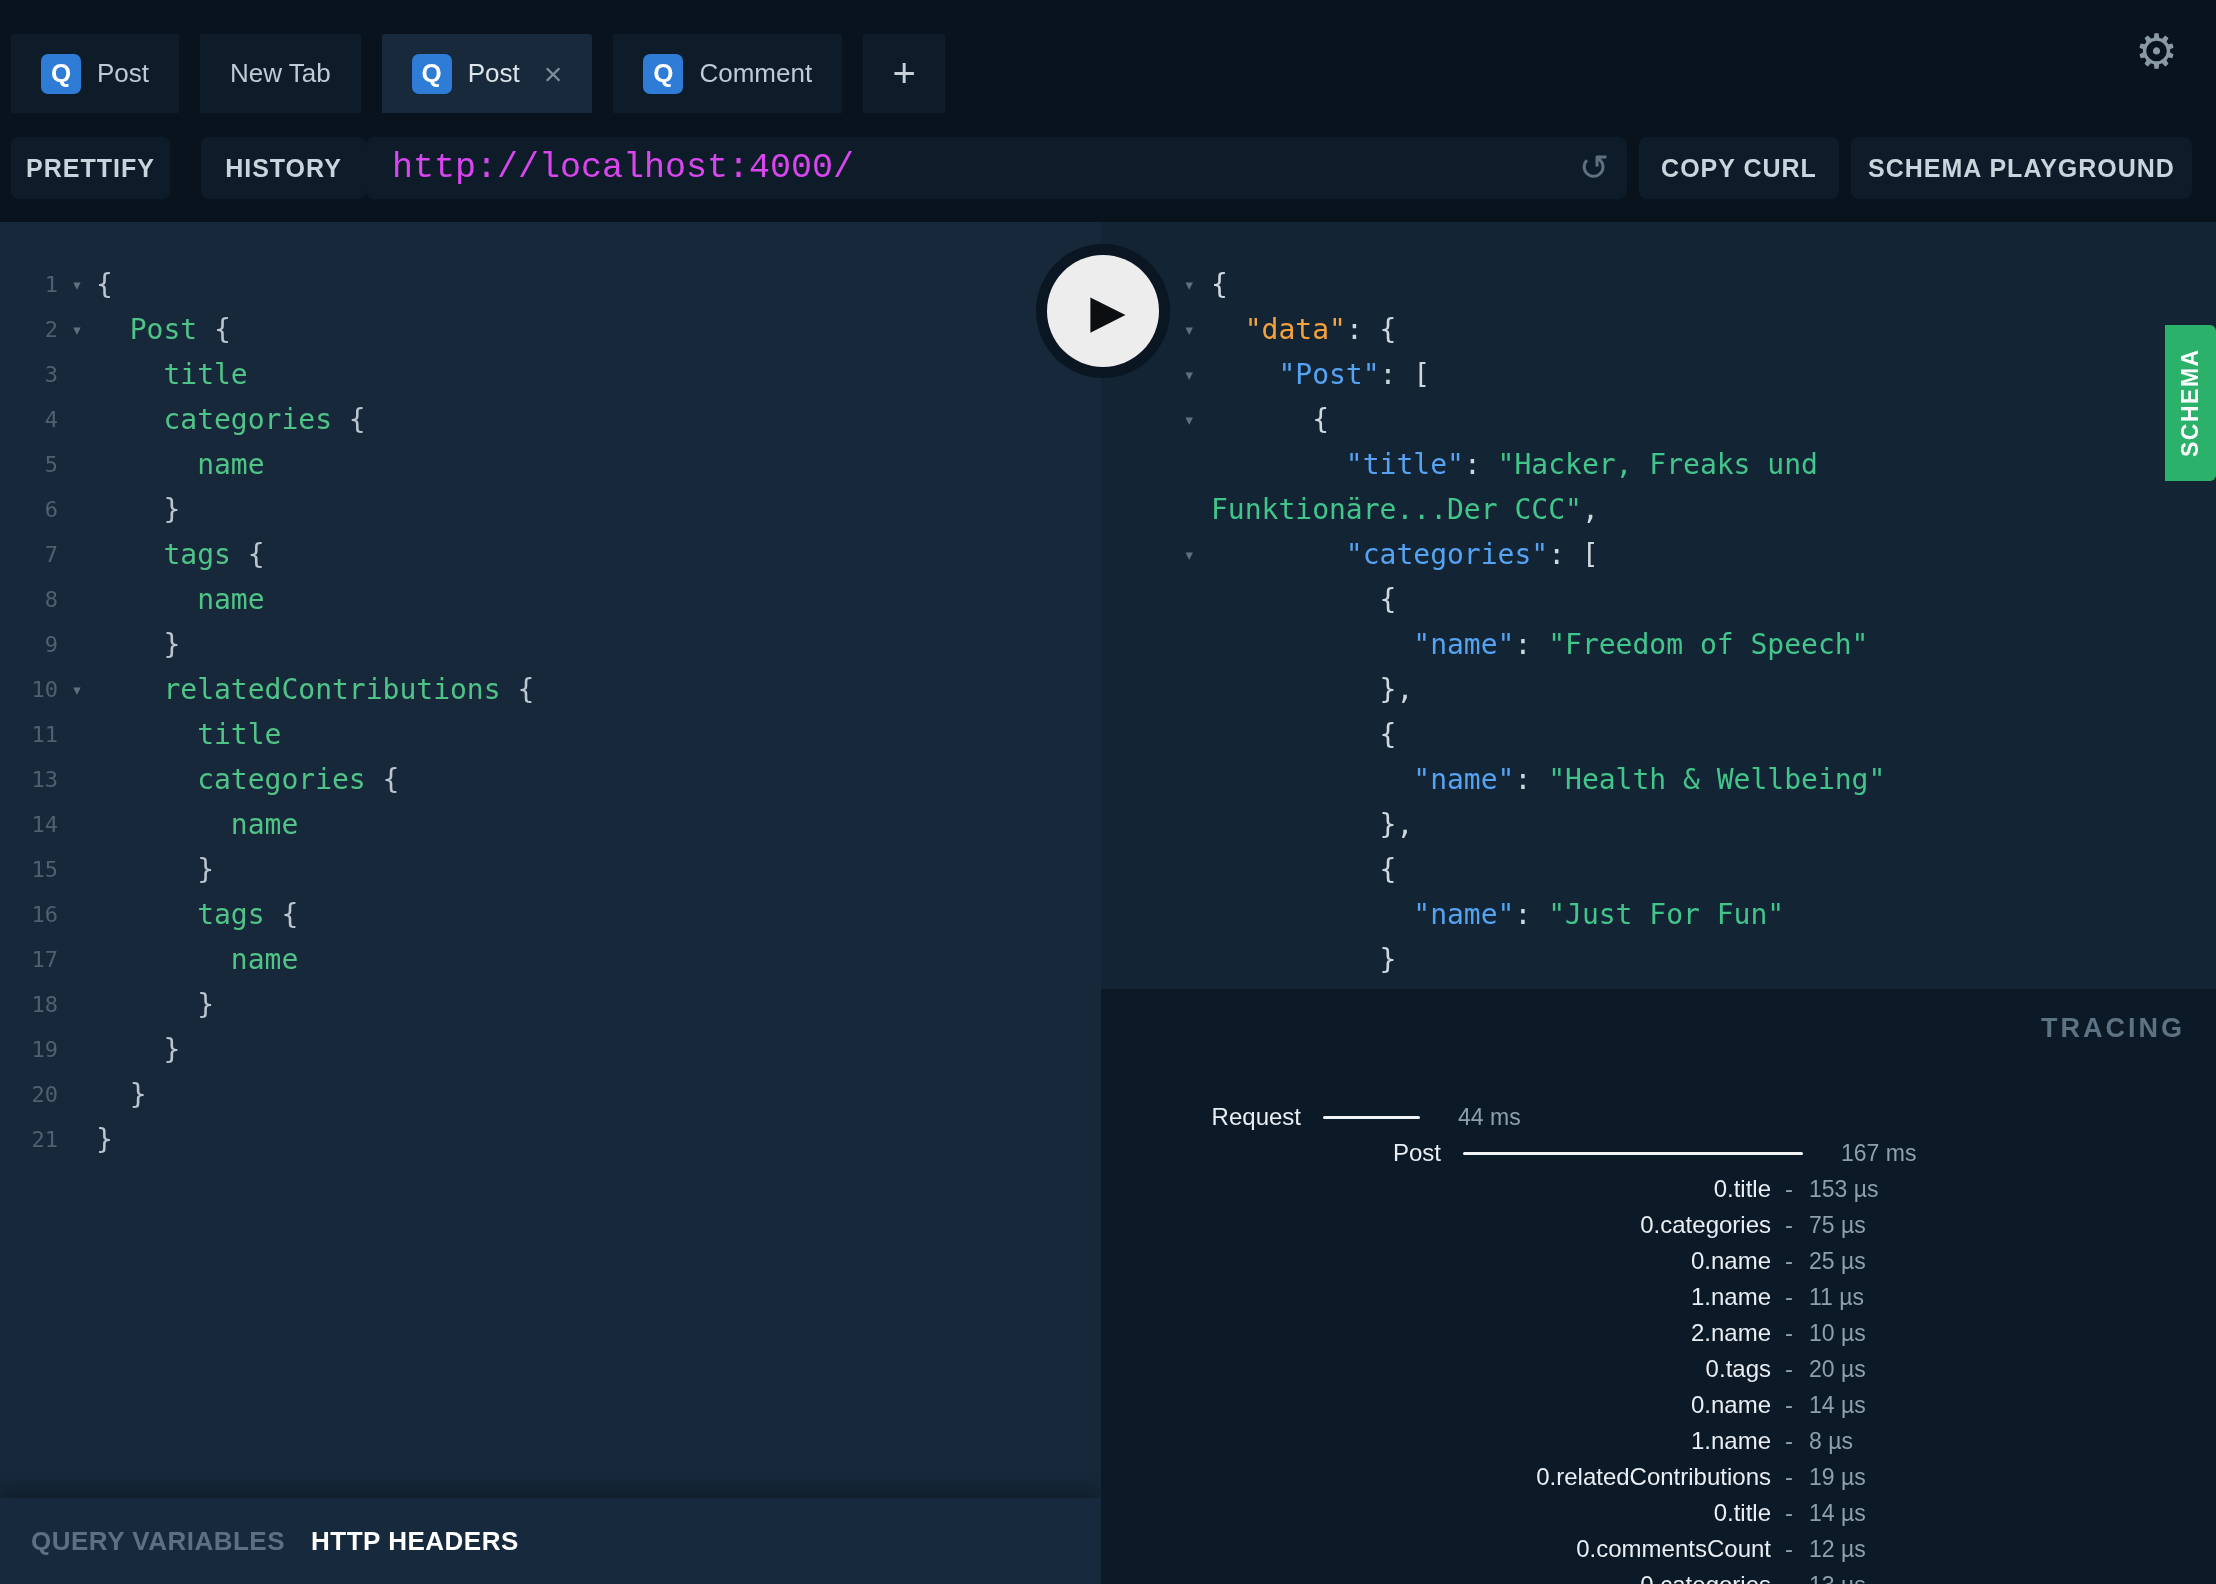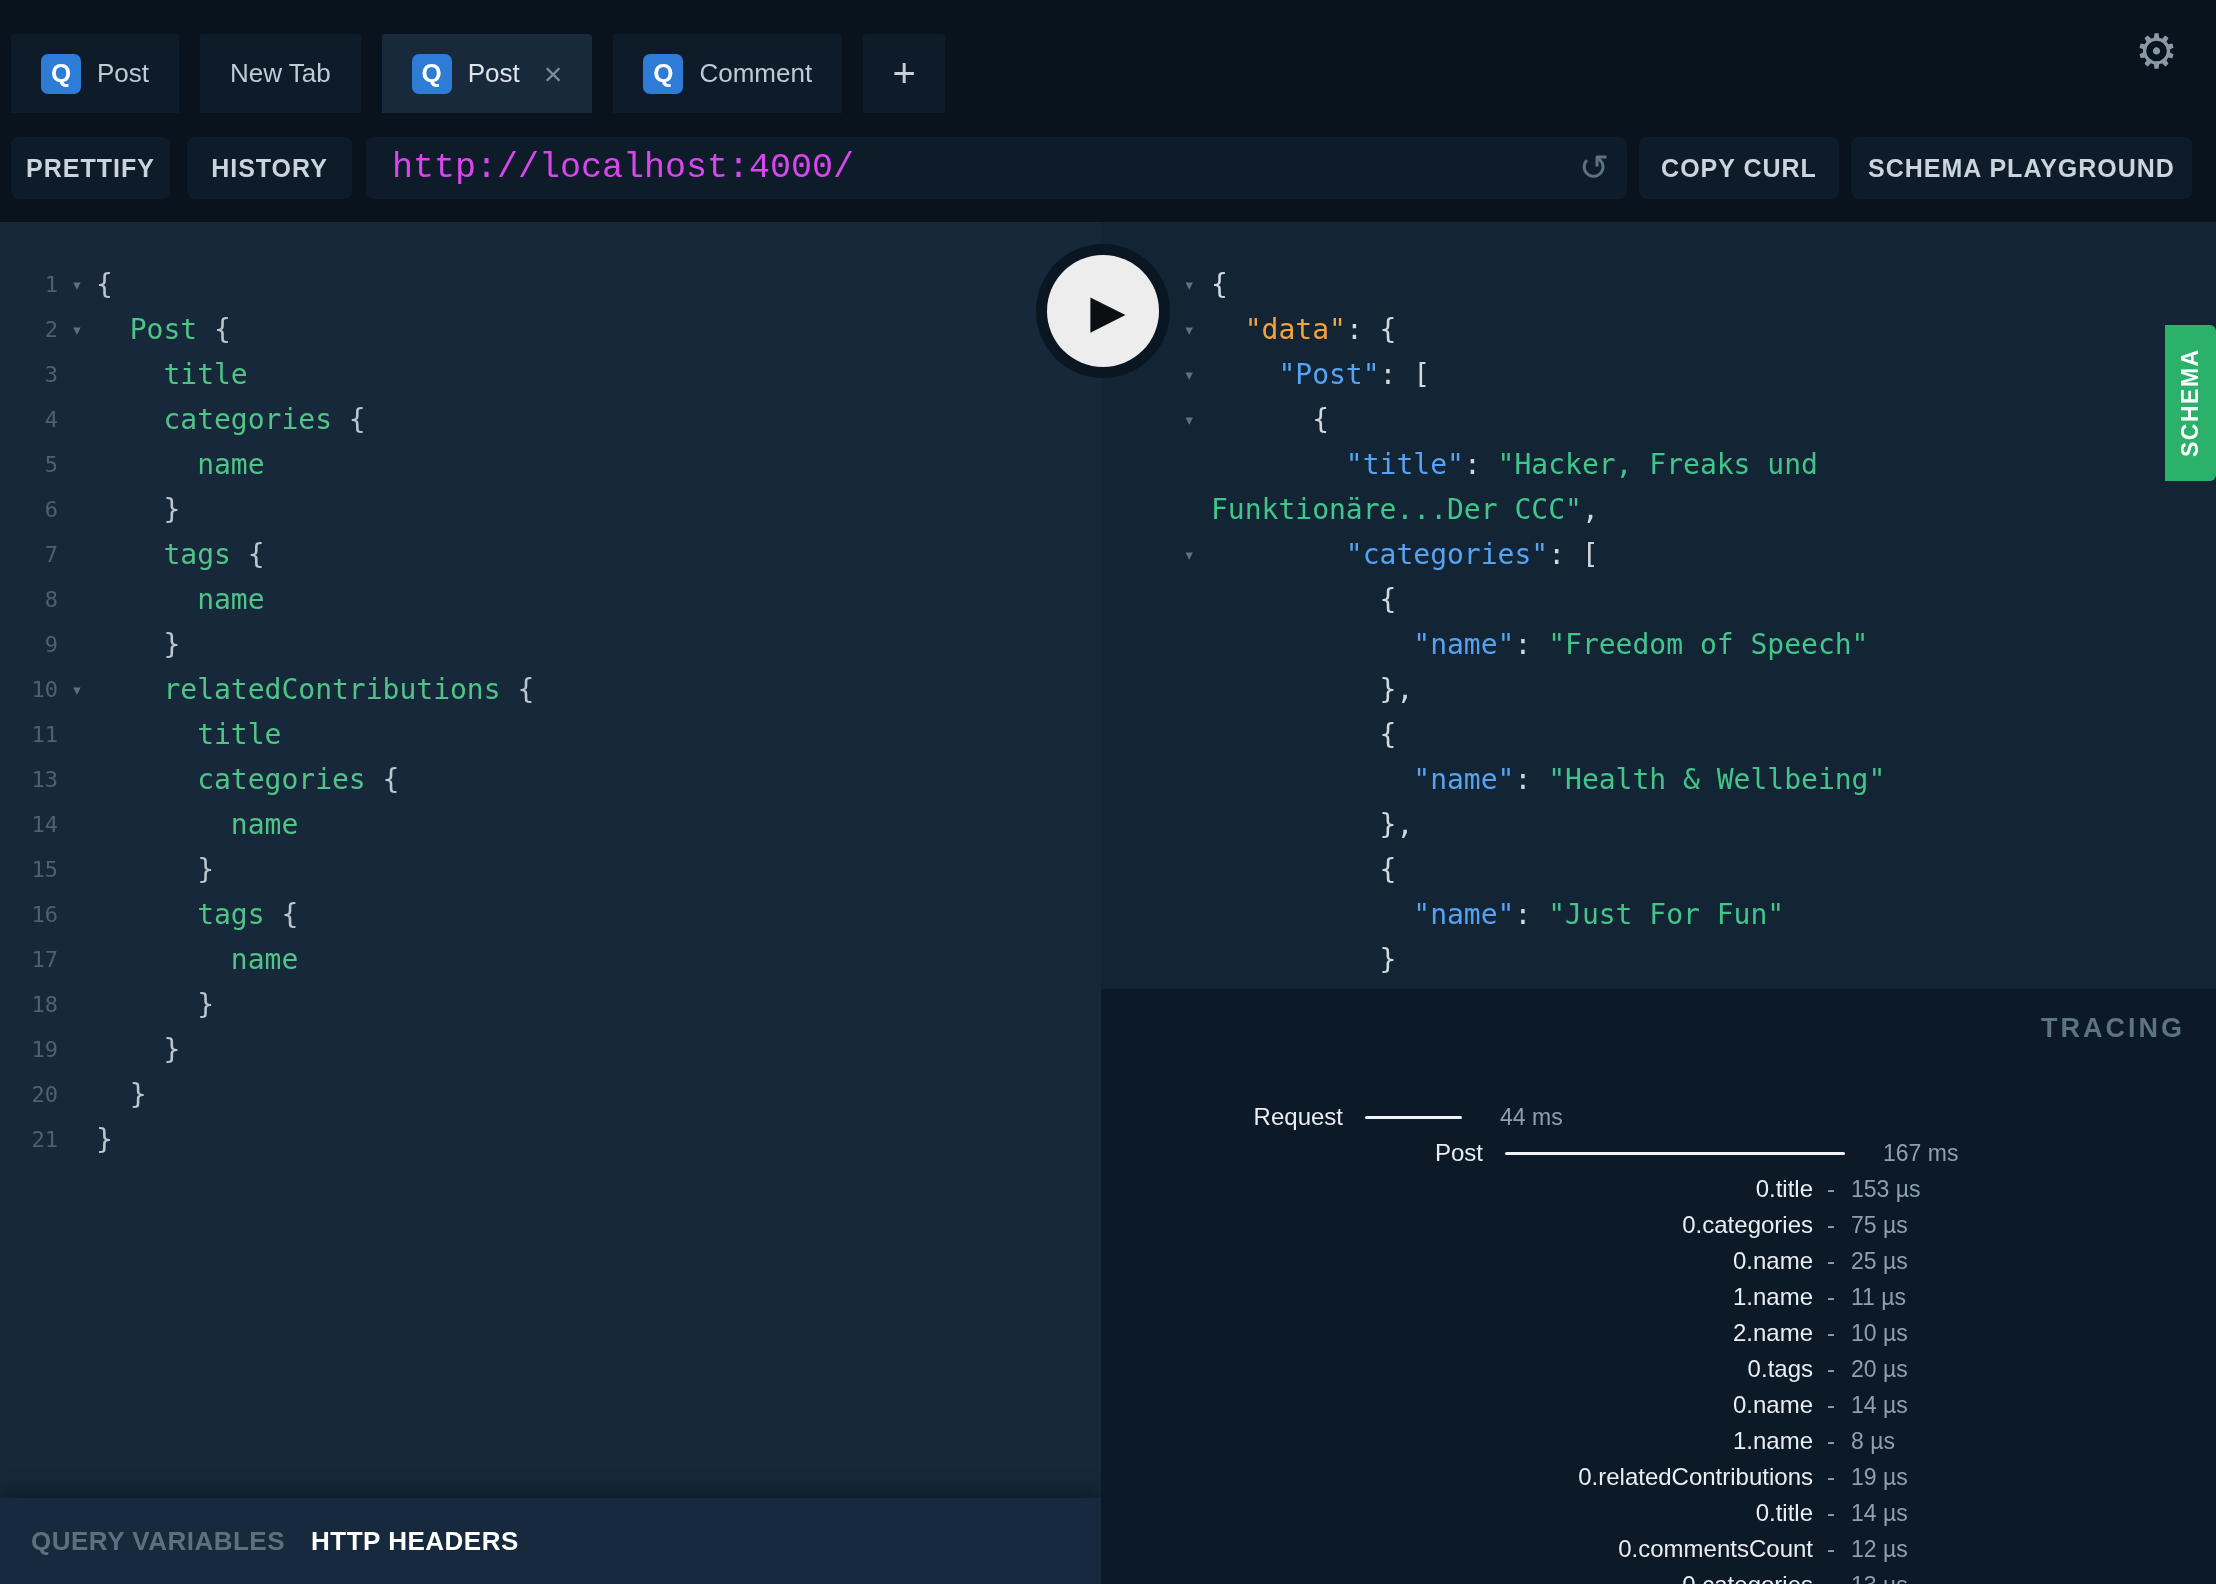--- a/index.html
+++ b/index.html
@@ -18,21 +18,21 @@
   .tab-add { height:79px; width:82px; background:#0e1c29; display:flex; align-items:center; justify-content:center;
              color:#c6d0d8; font-size:40px; border-radius:3px 3px 0 0; cursor:pointer; }
   .gear { position:absolute; right:38px; top:28px; font-size:48px; color:#8a99a6; cursor:pointer; line-height:1; }
 
   
   .toolbar { position:absolute; top:113px; left:0; right:0; height:109px; background:#09131d; }
   .tbtn { position:absolute; top:24px; height:62px; background:#0e1c29; color:#c9d4dc; font-size:25px;
           font-weight:bold; letter-spacing:1px; border-radius:8px; display:flex; align-items:center;
           justify-content:center; cursor:pointer; }
   #btn-prettify { left:11px;  width:159px; }
-  #btn-history  { left:187px; width:165px; }
+  #btn-history  { left:201px; width:165px; }
   #btn-copycurl { left:1639px; width:200px; }
   #btn-share    { left:1851px; width:341px; }
   .url-wrap { position:absolute; left:366px; top:24px; width:1261px; height:62px; background:#0e1c29;
               border-radius:8px; display:flex; align-items:center; }
   .url-input { flex:1; background:transparent; border:none; outline:none; color:#d946ef; font-size:35px;
                padding:0 26px; font-family:Liberation Mono, monospace; }
   .reload { width:66px; color:#5e7180; font-size:36px; text-align:center; cursor:pointer; }
 
   
   .main { position:absolute; top:222px; left:0; right:0; bottom:0; }
@@ -78,21 +78,21 @@
   .schema-tab { position:absolute; right:0; top:325px; width:51px; height:156px; background:#2bb169;
                 border-radius:6px 0 0 6px; display:flex; align-items:center; justify-content:center;
                 writing-mode:vertical-rl; transform:rotate(180deg); color:#ffffff; font-size:23px;
                 font-weight:bold; letter-spacing:1.5px; cursor:pointer; z-index:6; }
 
   
   .tracing { position:absolute; left:0; right:0; top:767px; bottom:0; background:#0c1926; overflow:hidden; }
   .tracing-title { position:absolute; top:24px; right:31px; color:#5d7282; font-size:27px; font-weight:bold;
                    letter-spacing:3px; }
   .trace-rows { position:absolute; top:110px; left:0; right:0; }
-  .trace-row { height:36px; display:flex; align-items:center; color:#e8eef3; font-size:24px;padding-left:42px; }
+  .trace-row { height:36px; display:flex; align-items:center; color:#e8eef3; font-size:24px; }
   .trace-row .t-label { flex:none; text-align:right; white-space:nowrap; }
   .trace-row.detail .t-label { width:670px; }
   .t-line { height:3px; background:#eff3f6; border-radius:2px; margin:0 22px; flex:none; }
   .t-dash { color:#8fa0ad; margin-left:14px; }
   .t-time { color:#8fa0ad; font-size:23px; margin-left:16px; white-space:nowrap; }
 </style>
 </head>
 <body>
 
 <div class="topbar">

